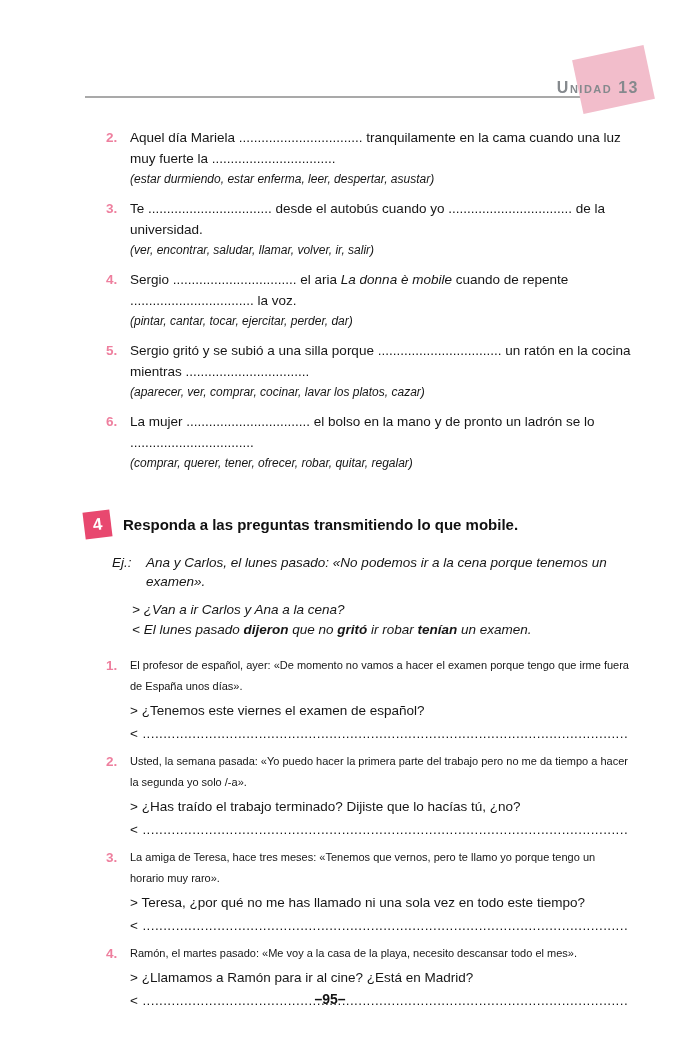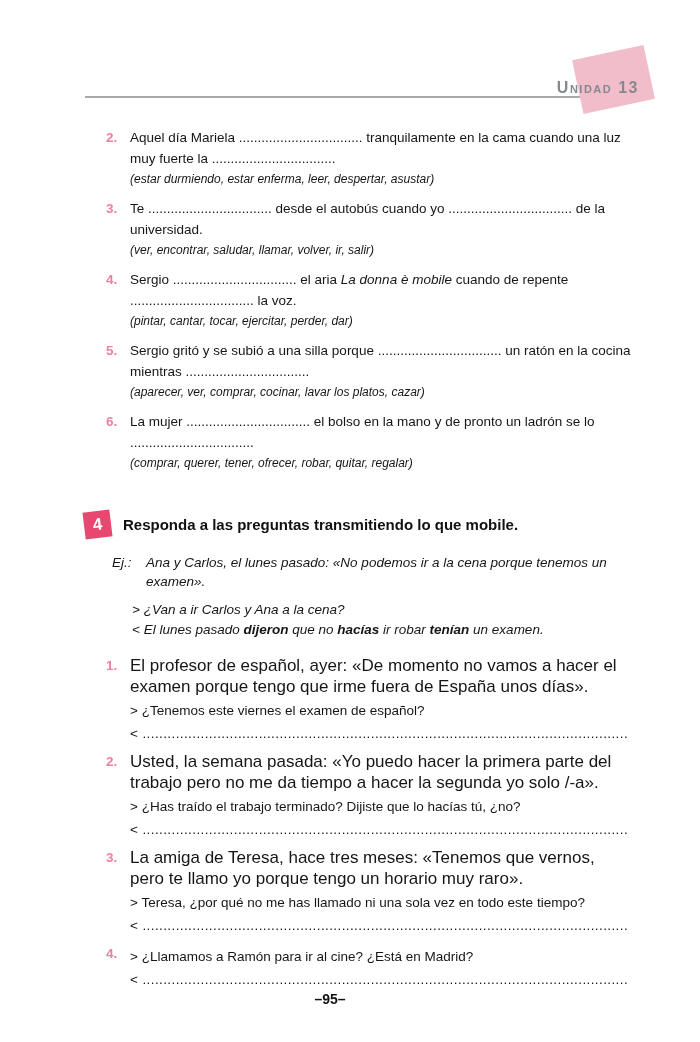--- a/index.html
+++ b/index.html
@@ -47,21 +47,21 @@
   .ex-row { display:flex; line-height:19px; }
   .ex-label { flex:none; width:34px; }
   .ex-stimulus { width:480px; }
   .ex-dialogue { margin-left:20px; margin-top:9px; }
   .ex-question { line-height:19px; }
   .ex-answer { line-height:19px; margin-top:1px; }
   .ex-answer b { font-weight:bold; }
   .report-items { margin-top:16px; }
   .report-item { display:flex; margin-bottom:7px; }
   .report-body { width:500px; }
-  .stimulus { font-size:17px; line-height:21px; }
+  .stimulus { font-size:11px; line-height:21px; }
   .stimulus.nowrap { white-space:nowrap; }
   .question { font-size:13.5px; line-height:21px; margin-top:3px; }
   .answer {
     font-size:13.5px; line-height:21px; margin-top:2px;
     white-space:nowrap; overflow:hidden; width:498px; letter-spacing:0.4px;
   }
   
   .page-number {
     position:absolute; top:991px; left:0; width:660px; text-align:center;
     font-weight:bold; font-size:14px; color:#111;
@@ -132,21 +132,21 @@
       <div class="heading-title">Responda a las preguntas transmitiendo lo que mobile.</div>
     </div>
 
     <div class="example">
       <div class="ex-row">
         <span class="ex-label">Ej.:</span>
         <span class="ex-stimulus">Ana y Carlos, el lunes pasado: «No podemos ir a la cena porque tenemos un examen».</span>
       </div>
       <div class="ex-dialogue">
         <div class="ex-question">&gt; ¿Van a ir Carlos y Ana a la cena?</div>
-        <div class="ex-answer"><span>&lt; El lunes pasado </span><b>dijeron</b><span> que no </span><b>hacías</b><span> ir robar </span><b>tenían</b><span> un examen.</span></div>
+        <div class="ex-answer"><span>&lt; El lunes pasado </span><b>dijeron</b><span> que no </span><b>gritó</b><span> ir robar </span><b>tenían</b><span> un examen.</span></div>
       </div>
     </div>
 
     <div class="report-items">
 
       <div class="report-item">
         <span class="num">1.</span>
         <div class="report-body">
           <div class="stimulus">El profesor de español, ayer: «De momento no vamos a hacer el examen porque tengo que irme fuera de España unos días».</div>
           <div class="question">&gt; ¿Tenemos este viernes el examen de español?</div>
@@ -168,20 +168,21 @@
         <div class="report-body">
           <div class="stimulus">La amiga de Teresa, hace tres meses: «Tenemos que vernos, pero te llamo yo porque tengo un horario muy raro».</div>
           <div class="question">&gt; Teresa, ¿por qué no me has llamado ni una sola vez en todo este tiempo?</div>
           <div class="answer">&lt; ..................................................................................................................................</div>
         </div>
       </div>
 
       <div class="report-item">
         <span class="num">4.</span>
         <div class="report-body">
+          <div class="stimulus nowrap">Ramón, el martes pasado: «Me voy a la casa de la playa, necesito descansar todo el mes».</div>
           <div class="question">&gt; ¿Llamamos a Ramón para ir al cine? ¿Está en Madrid?</div>
           <div class="answer">&lt; ..................................................................................................................................</div>
         </div>
       </div>
 
     </div>
   </section>
 
   <div class="page-number">–95–</div>
 

